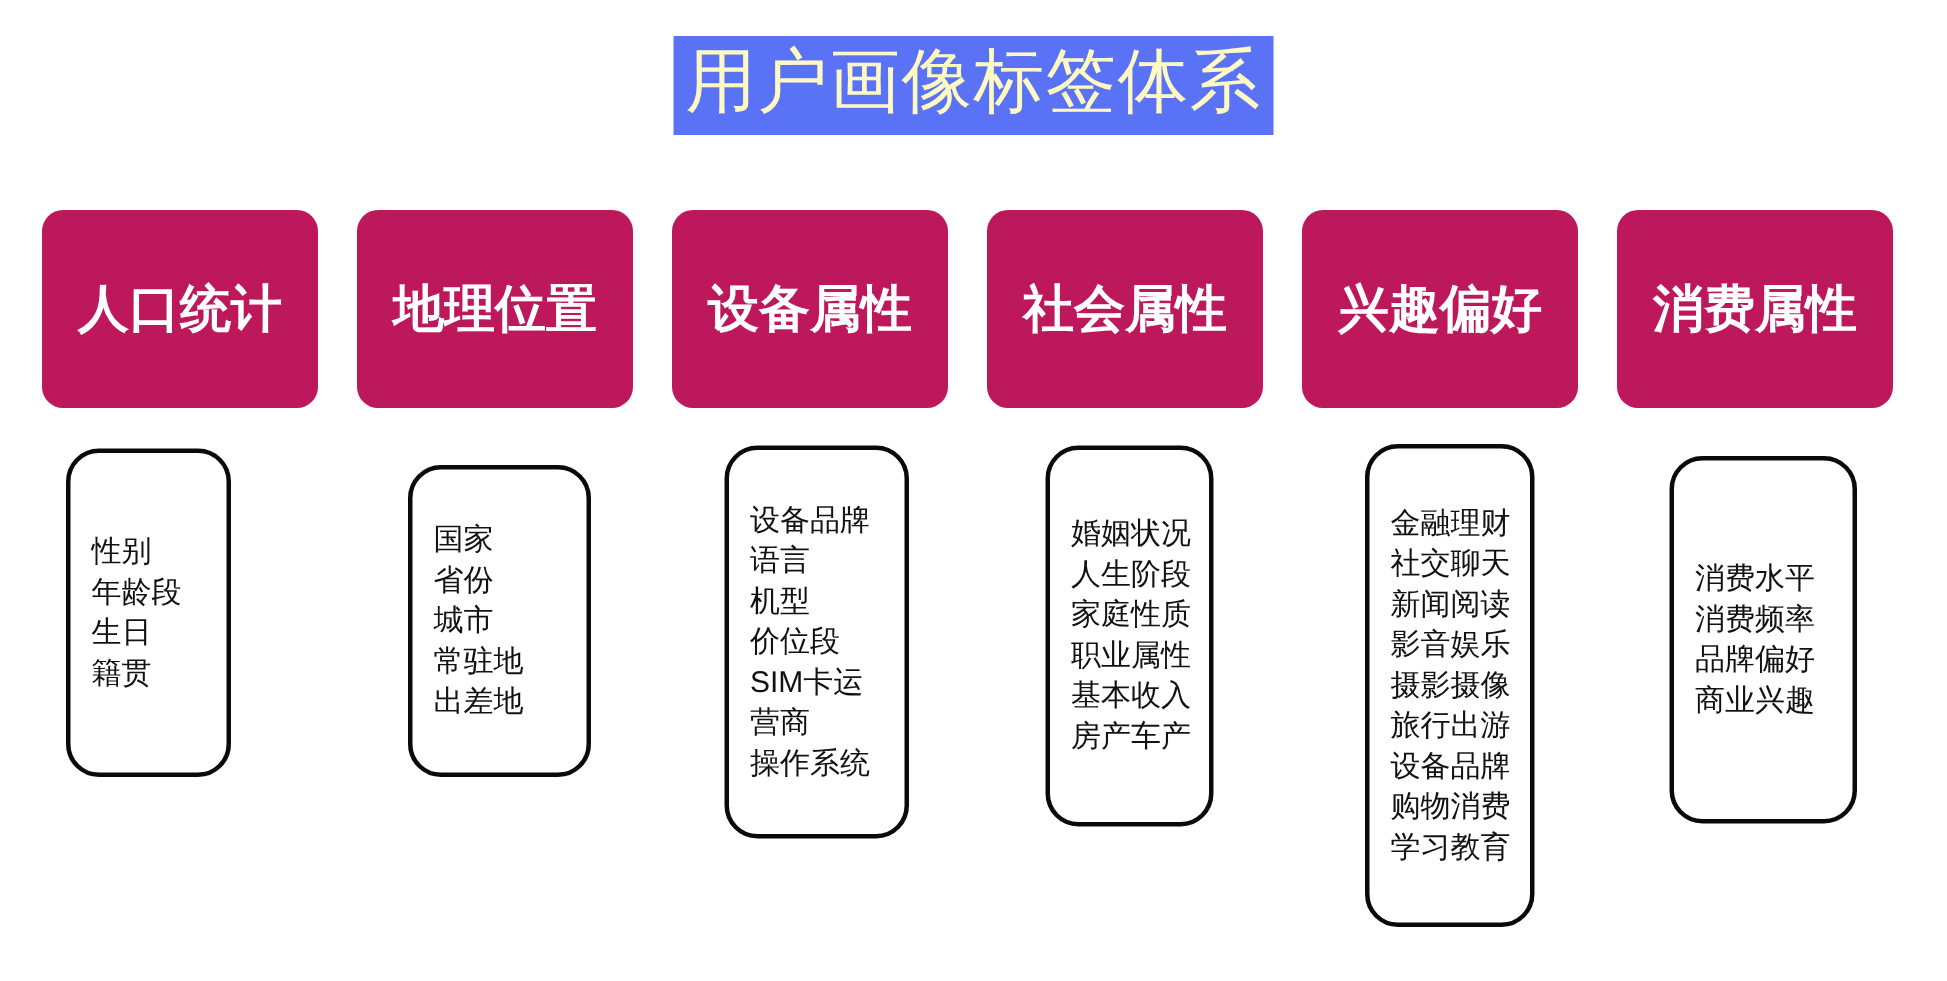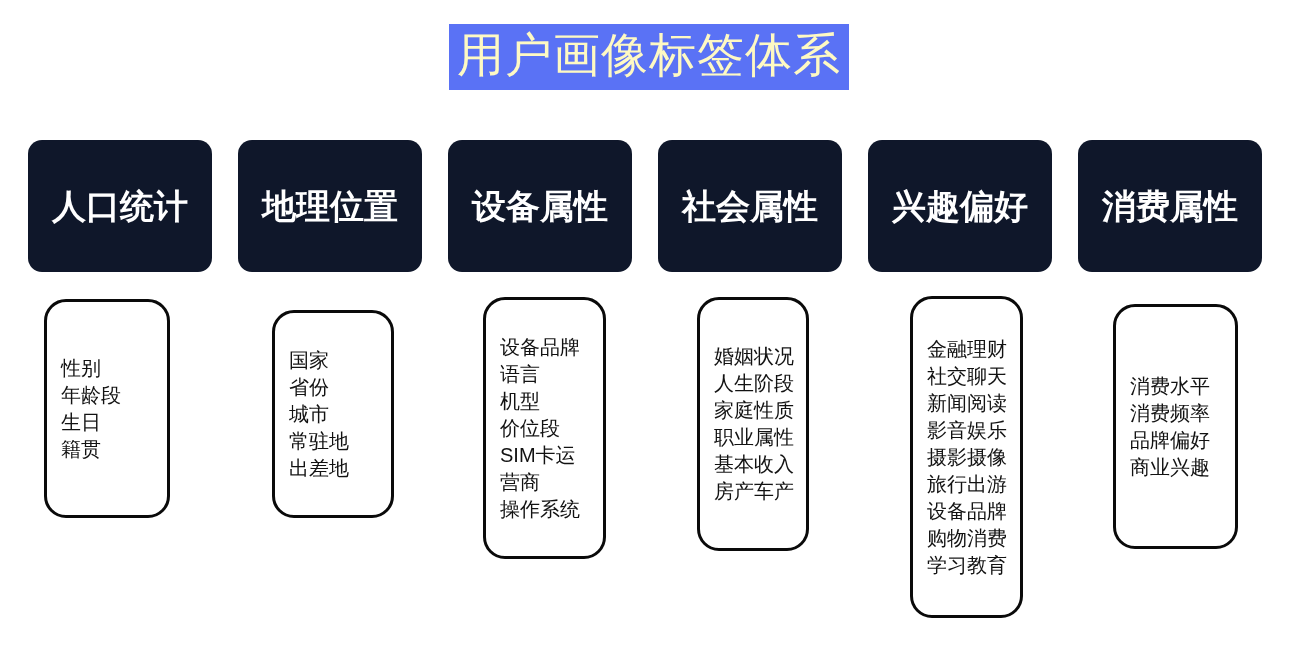--- a/index.html
+++ b/index.html
@@ -59,21 +59,21 @@
   .col-4 { left: 846px; }
   .col-5 { left: 1056px; }
 
   
   .cat-header {
     position: absolute;
     top: 140px;
     left: 22px;
     width: 184px;
     height: 132px;
-    background: #0f172a;
+    background: #be185d;
     border-radius: 14px;
     display: flex;
     align-items: center;
     justify-content: center;
     box-sizing: border-box;
   }
   .cat-header .cat-label {
     font-family: "Liberation Sans", "DejaVu Sans", sans-serif;
     font-weight: bold;
     font-size: 34px;
@@ -105,21 +105,21 @@
   .attr-item {
     font-family: "Liberation Sans", "DejaVu Sans", sans-serif;
     font-size: 20px;
     line-height: 27px;
     color: #121212;
     white-space: nowrap;
     text-align: left;
   }
 
   
-  .col-0 .attr-box { top: 299px; height: 219px; left: 38px;  width: 126px; }
+  .col-0 .attr-box { top: 299px; height: 219px; left: 38px;  width: 110px; }
   .col-1 .attr-box { top: 310px; height: 208px; left: 56px;  width: 122px; justify-content: flex-end; }
   .col-2 .attr-box { top: 297px; height: 262px; left: 57px;  width: 123px; }
   .col-3 .attr-box { top: 297px; height: 254px; left: 61px;  width: 112px; }
   .col-4 .attr-box { top: 296px; height: 322px; left: 64px;  width: 113px; }
   .col-5 .attr-box { top: 304px; height: 245px; left: 57px;  width: 125px; }
 </style>
 </head>
 <body>
 
 <div id="diagram-title">

